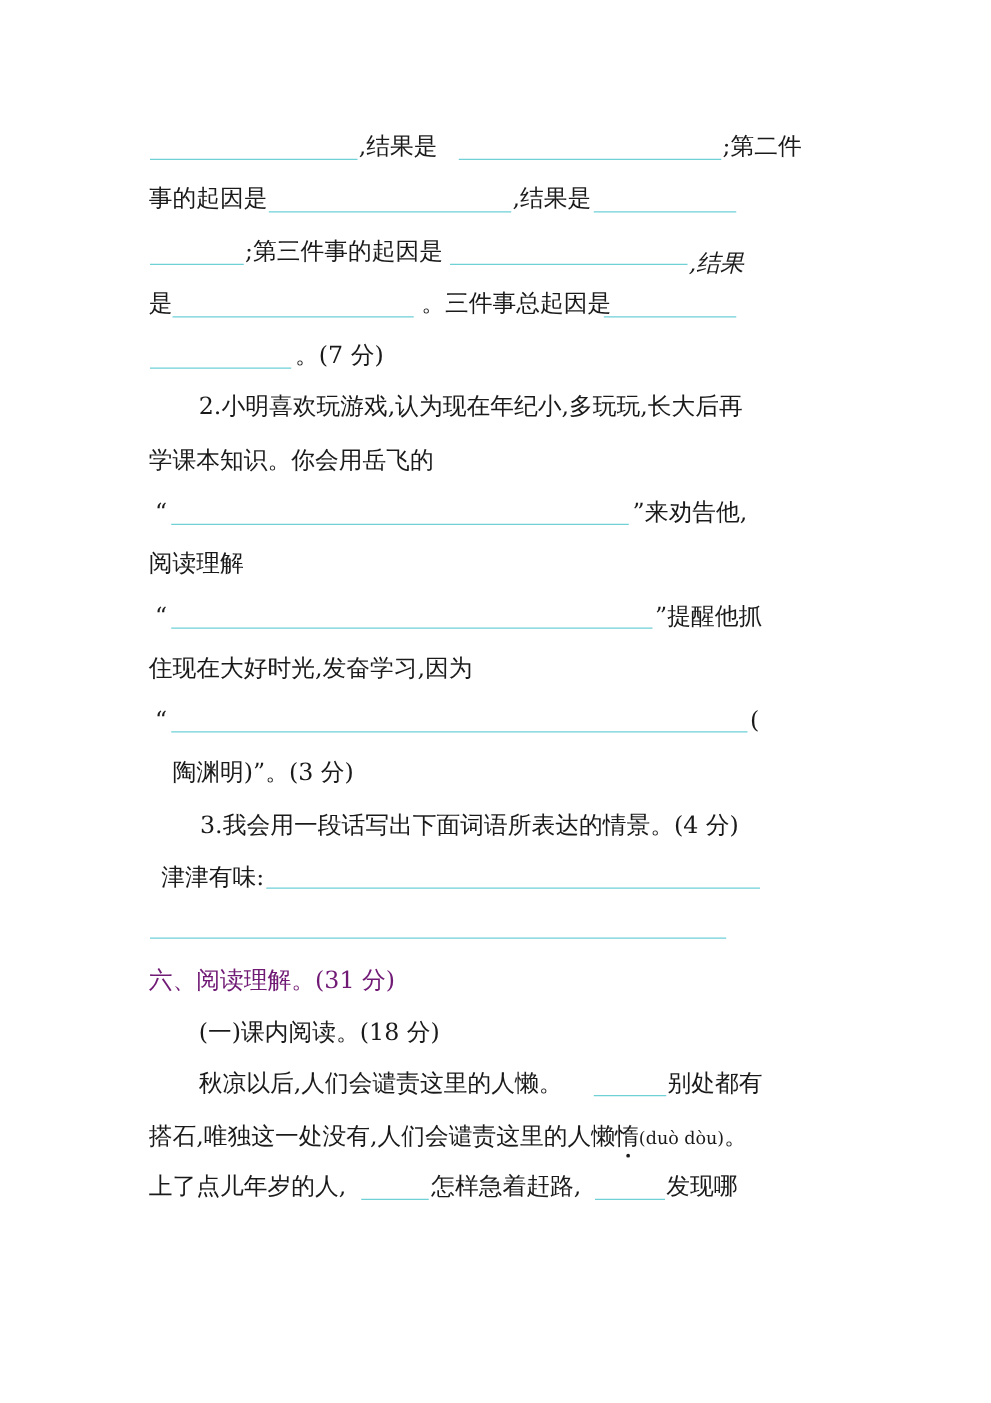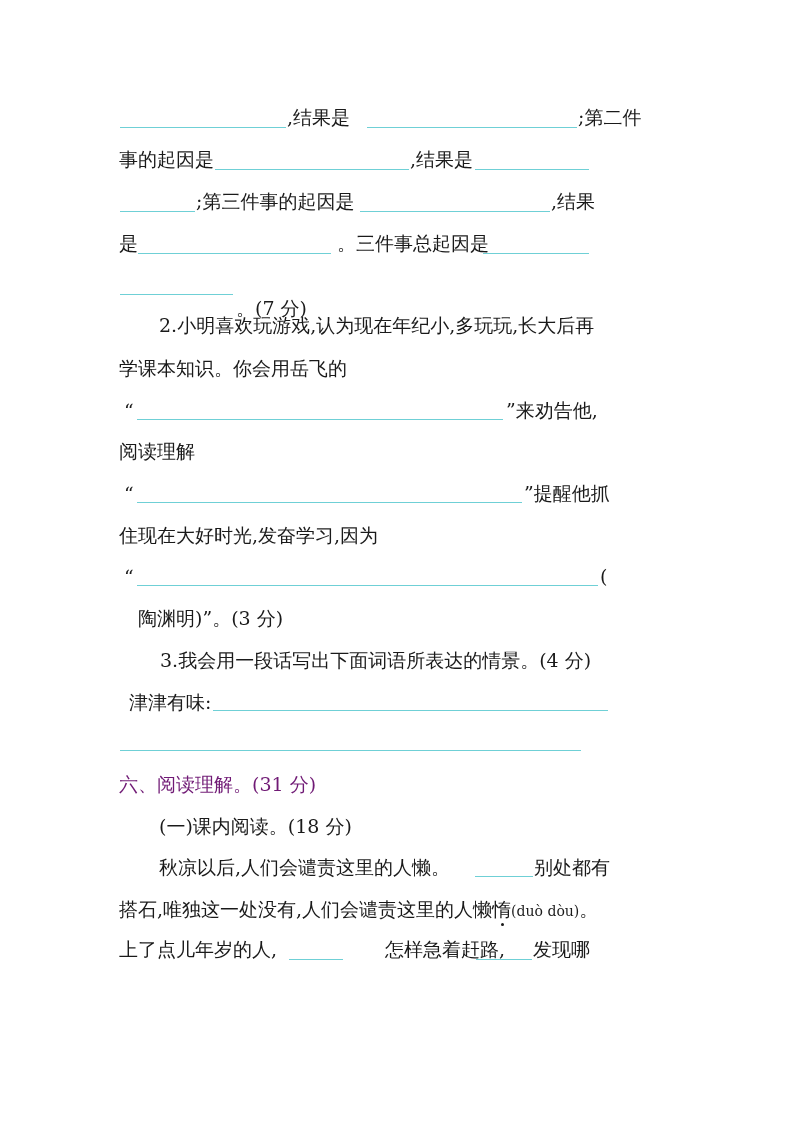--- a/index.html
+++ b/index.html
@@ -22,29 +22,29 @@
 <div class="ln" style="left:578px; top:105px;">;第二件</div>
 
 <div class="ln" style="left:119px; top:147px;">事的起因是</div>
 <div class="blank" style="left:215px; top:169px; width:194px;"></div>
 <div class="ln" style="left:410px; top:147px;">,结果是</div>
 <div class="blank" style="left:475px; top:169px; width:114px;"></div>
 
 <div class="blank" style="left:120px; top:211px; width:75px;"></div>
 <div class="ln" style="left:196px; top:189px;">;第三件事的起因是</div>
 <div class="blank" style="left:360px; top:211px; width:190px;"></div>
-<div class="ln" style="left:551px; top:189px;">,结果</div>
+<div class="ln" style="left:551px; top:199px;font-style:italic;">,结果</div>
 
 <div class="ln" style="left:119px; top:231px;">是</div>
 <div class="blank" style="left:138px; top:253px; width:193px;"></div>
 <div class="ln" style="left:337px; top:231px;">。三件事总起因是</div>
 <div class="blank" style="left:483px; top:253px; width:106px;"></div>
 
 <div class="blank" style="left:120px; top:294px; width:113px;"></div>
-<div class="ln" style="left:236px; top:272px;margin-top:24px;">。(7 分)</div>
+<div class="ln" style="left:236px; top:272px;">。(7 分)</div>
 
 <div class="ln" style="left:159px; top:313px;">2.小明喜欢玩游戏,认为现在年纪小,多玩玩,长大后再</div>
 <div class="ln" style="left:119px; top:356px;">学课本知识。你会用岳飞的</div>
 
 <div class="ln" style="left:124px; top:398px;">“</div>
 <div class="blank" style="left:137px; top:419px; width:366px;"></div>
 <div class="ln" style="left:506px; top:398px;">”来劝告他,</div>
 
 <div class="ln" style="left:119px; top:439px;">阅读理解</div>
 
@@ -71,15 +71,15 @@
 <div class="ln" style="left:159px; top:855px;">秋凉以后,人们会谴责这里的人懒。</div>
 <div class="blank" style="left:475px; top:876px; width:58px;"></div>
 <div class="ln" style="left:534px; top:855px;">别处都有</div>
 
 <div class="ln" style="left:119px; top:897px;">
   <span>搭石,唯独这一处没有,人们会谴责这里的人懒</span><span class="dot-char">惰</span><span class="pinyin">(duò dòu)</span><span>。</span>
 </div>
 
 <div class="ln" style="left:119px; top:937px;">上了点儿年岁的人,</div>
 <div class="blank" style="left:289px; top:959px; width:54px;"></div>
-<div class="ln" style="left:345px; top:937px;margin-left:40px;">怎样急着赶路,</div>
+<div class="ln" style="left:345px; top:937px;">怎样急着赶路,</div>
 <div class="blank" style="left:476px; top:959px; width:56px;"></div>
 <div class="ln" style="left:533px; top:937px;">发现哪</div>
 
 </body></html>

